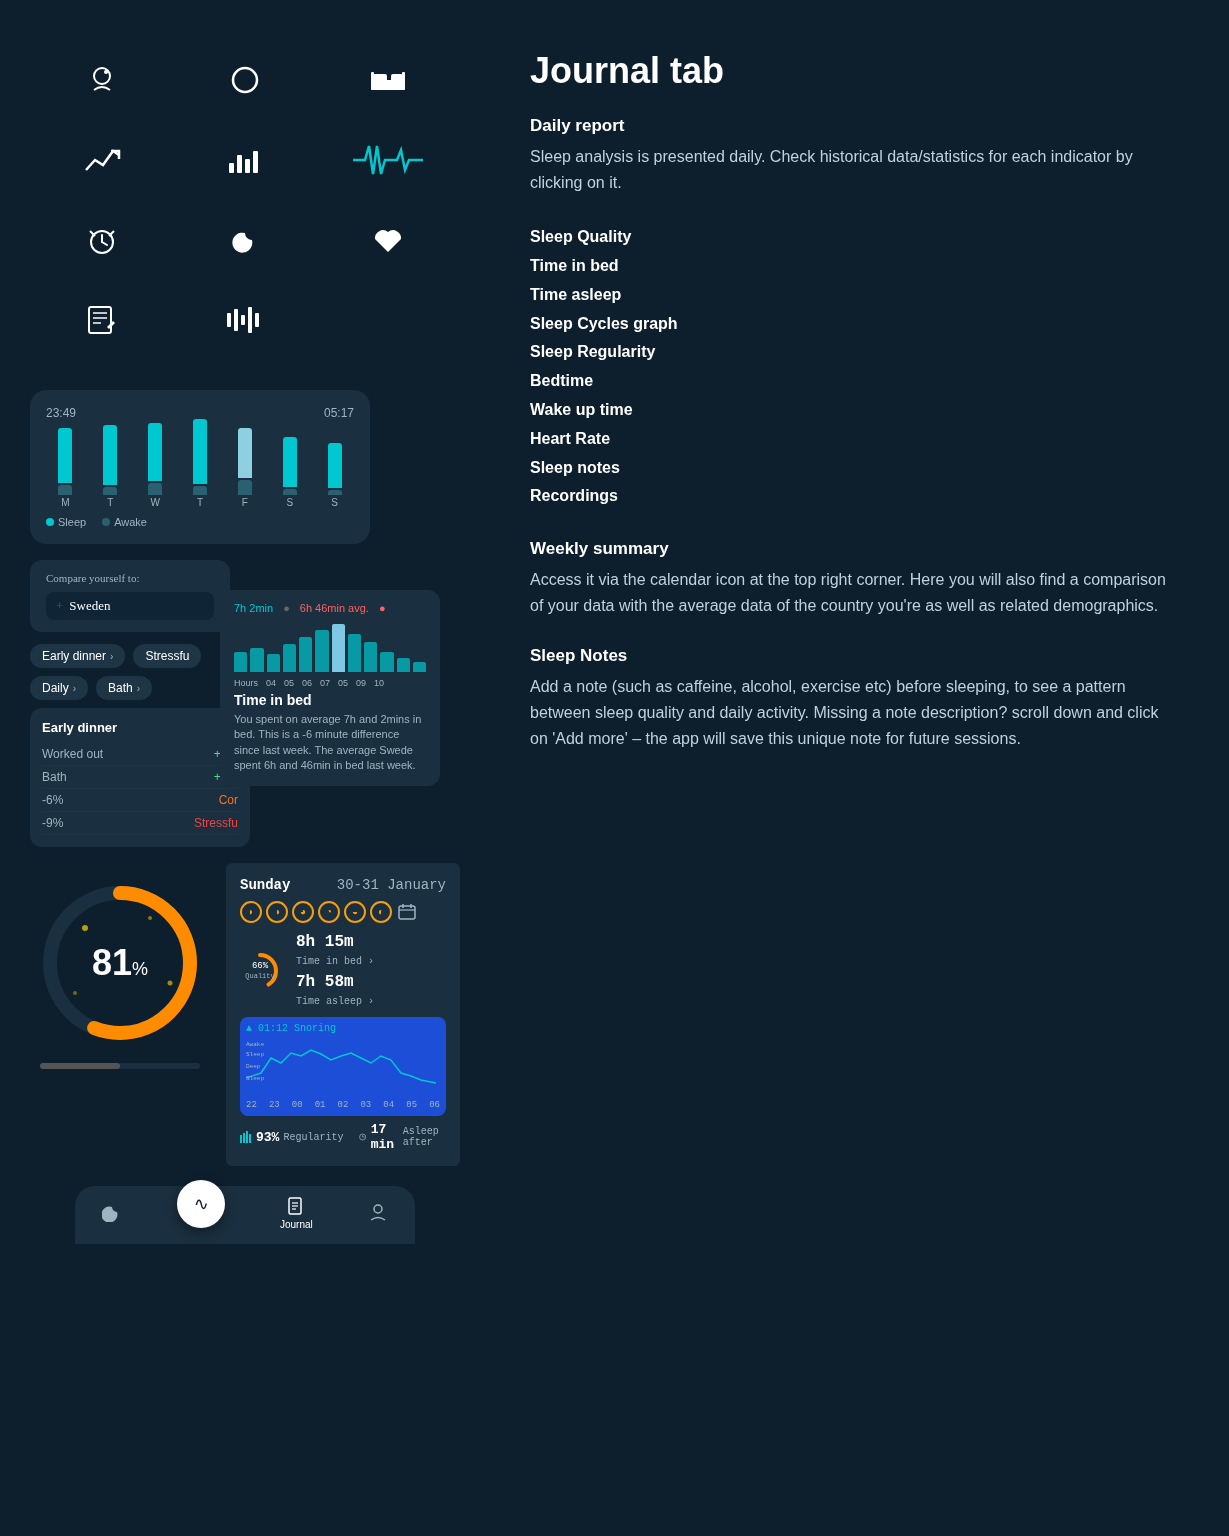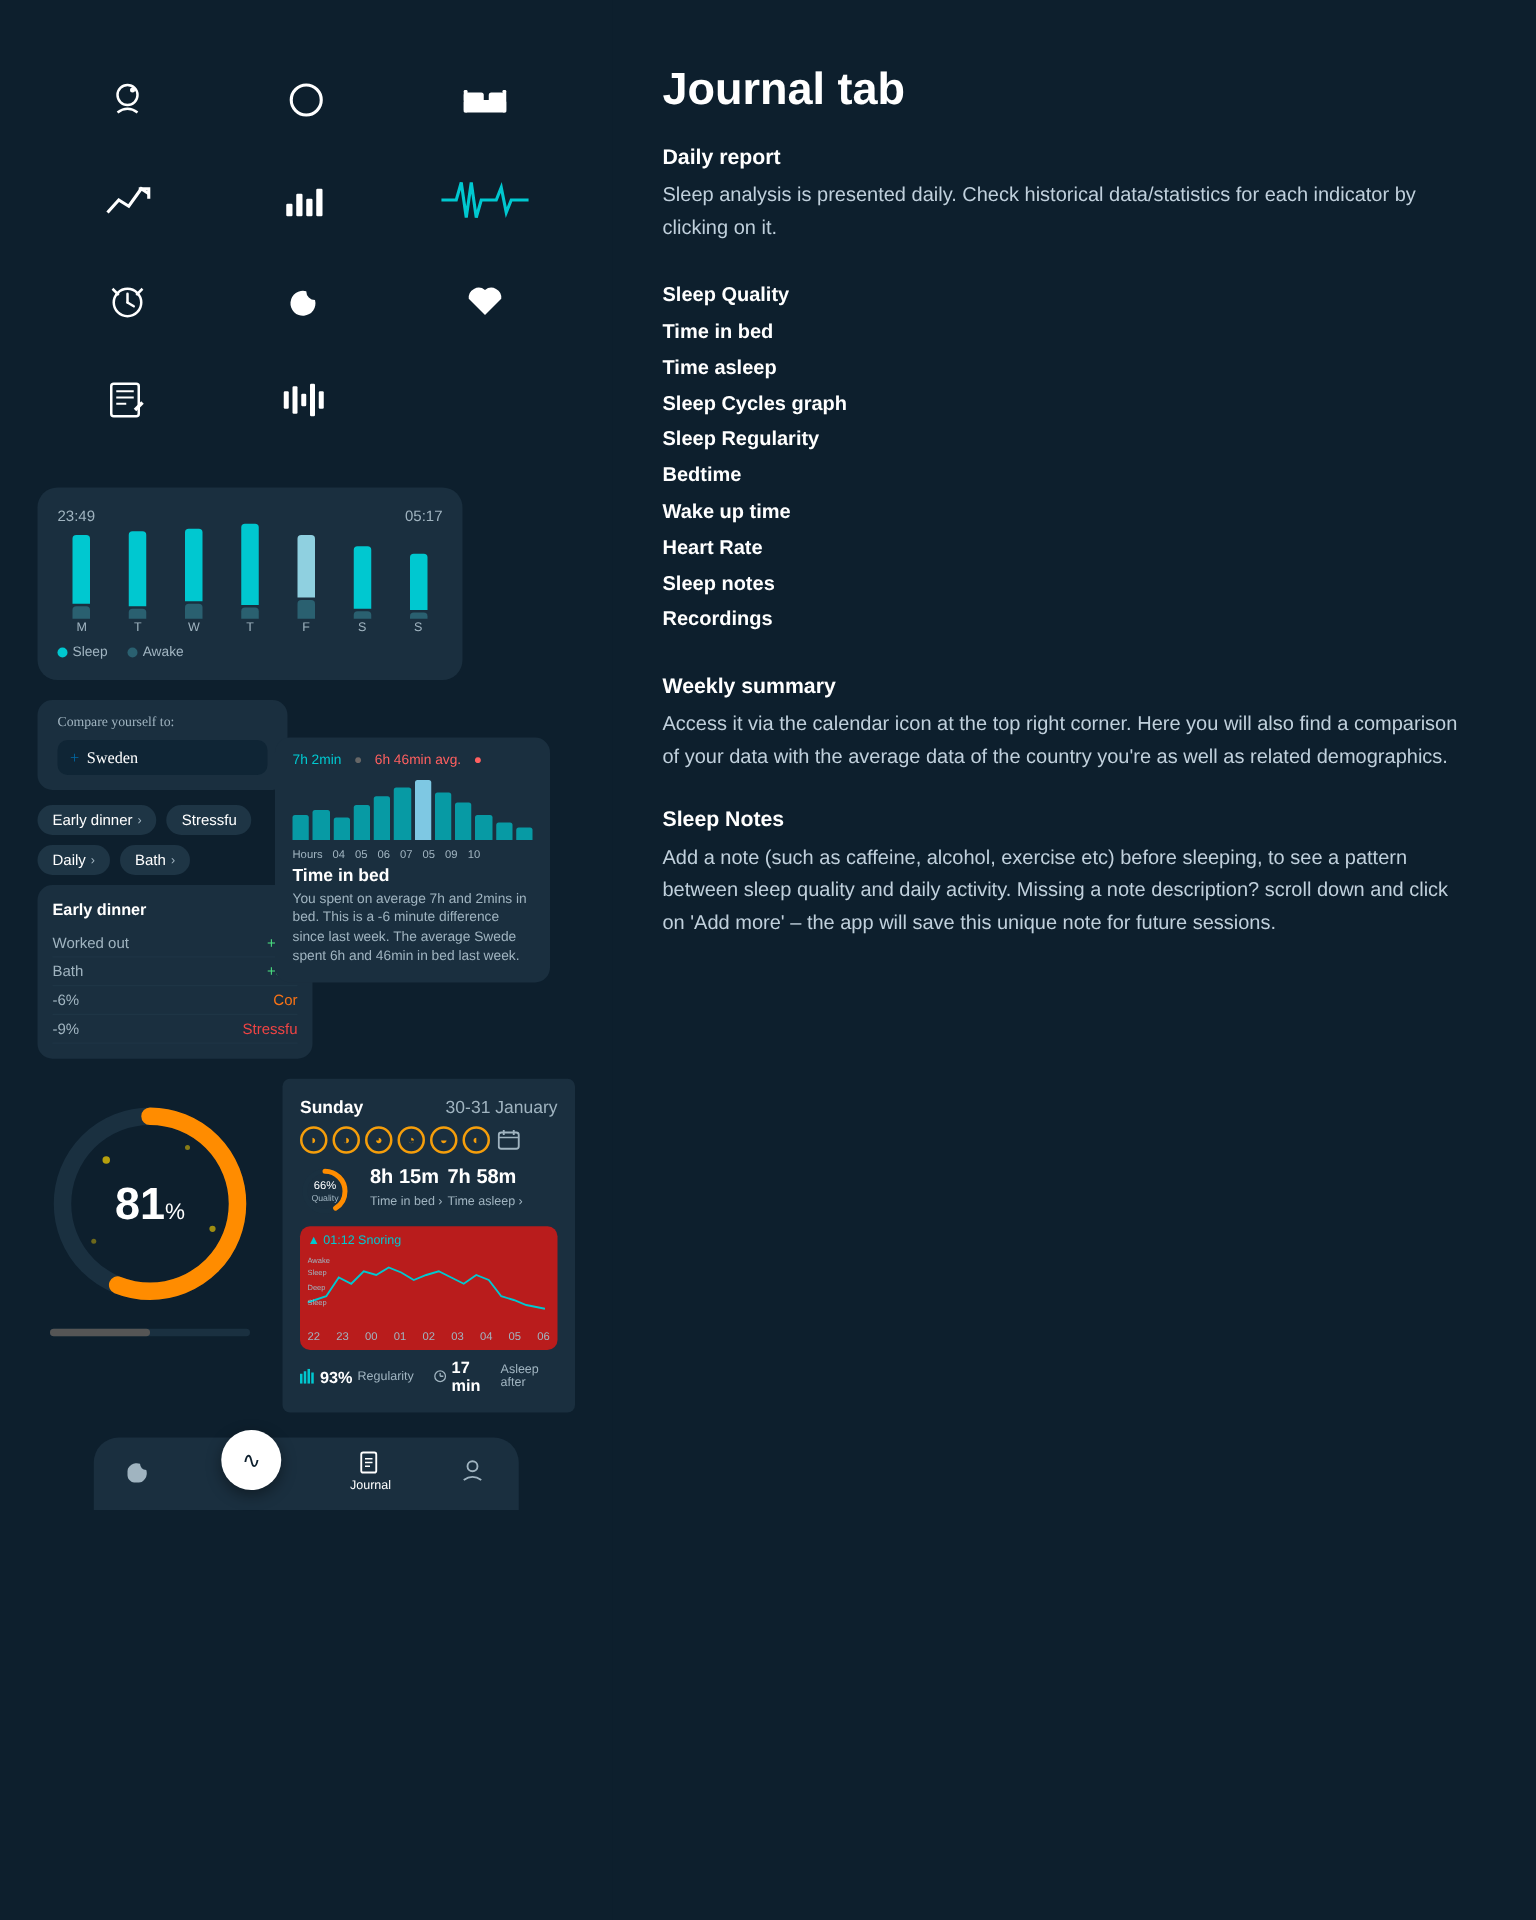--- a/index.html
+++ b/index.html
@@ -270,20 +270,21 @@
     
     .sunday-card {
       background: #1a2f3f;
       border-radius: 6px;
       padding: 14px;
       width: 236px;
       position: absolute;
       right: 10px;
       bottom: 80px;
       z-index: 10;
+      font-family: Liberation Mono, monospace;
     }
     .sunday-header {
       display: flex;
       justify-content: space-between;
       align-items: center;
       margin-bottom: 8px;
     }
     .sunday-title {
       font-size: 14px;
       font-weight: 600;
@@ -674,33 +675,33 @@
               <svg width="40" height="40" viewBox="0 0 40 40">
                 <circle cx="20" cy="20" r="16" fill="none" stroke="#1a3040" stroke-width="4"></circle>
                 <circle cx="20" cy="20" r="16" fill="none" stroke="#ff8c00" stroke-width="4" stroke-dasharray="66 100" stroke-dashoffset="25" stroke-linecap="round" transform="rotate(-90 20 20)"></circle>
               </svg>
               <div style="position:absolute;top:50%;left:50%;transform:translate(-50%,-50%);font-size:9px;color:#fff;text-align:center;">
                 <span>66%</span><br>
                 <span style="font-size:7px;color:#a0b4c0;">Quality</span>
               </div>
             </div>
           </div>
-          <div style="display:flex;gap:4px;">
+          <div style="display:flex;flex-direction:column;gap:4px;">
             <div>
               <span style="font-size:16px;font-weight:700;color:#fff;">8h 15m</span><br>
               <span style="font-size:10px;color:#a0b4c0;">Time in bed ›</span>
             </div>
             <div>
               <span style="font-size:16px;font-weight:700;color:#fff;">7h 58m</span><br>
               <span style="font-size:10px;color:#a0b4c0;">Time asleep ›</span>
             </div>
           </div>
         </div>
 
-        <div style="background:#b91c1c;border-radius:8px;padding:6px;margin-bottom:6px;">
+        <div style="background:#1d4ed8;border-radius:8px;padding:6px;margin-bottom:6px;">
           <div class="snoring-label">
             ▲ <span>01:12 Snoring</span>
           </div>
           
           <svg width="190" height="55" viewBox="0 0 190 55">
             <polyline points="0,40 15,35 25,20 35,25 45,15 55,18 65,12 75,16 85,22 95,18 105,15 115,20 125,25 135,18 145,22 155,35 165,38 175,42 190,45" fill="none" stroke="#00c8d0" stroke-width="1.5"></polyline>
 
             <text x="0" y="8" fill="#a0b4c0" font-size="6">Awake</text>
             <text x="0" y="18" fill="#a0b4c0" font-size="6">Sleep</text>
             <text x="0" y="30" fill="#a0b4c0" font-size="6">Deep</text>

